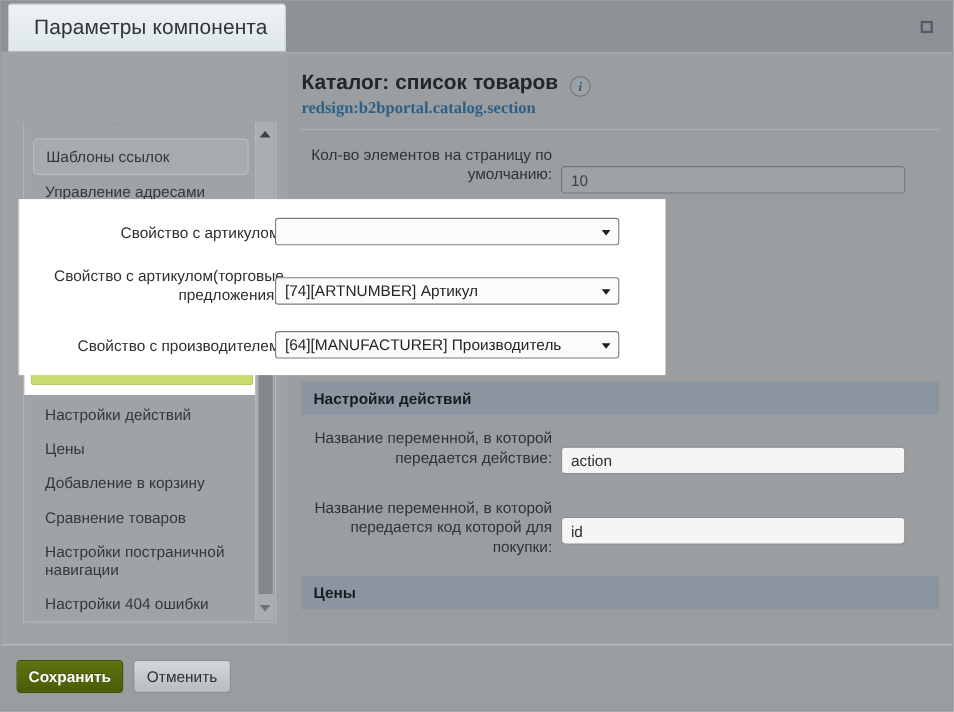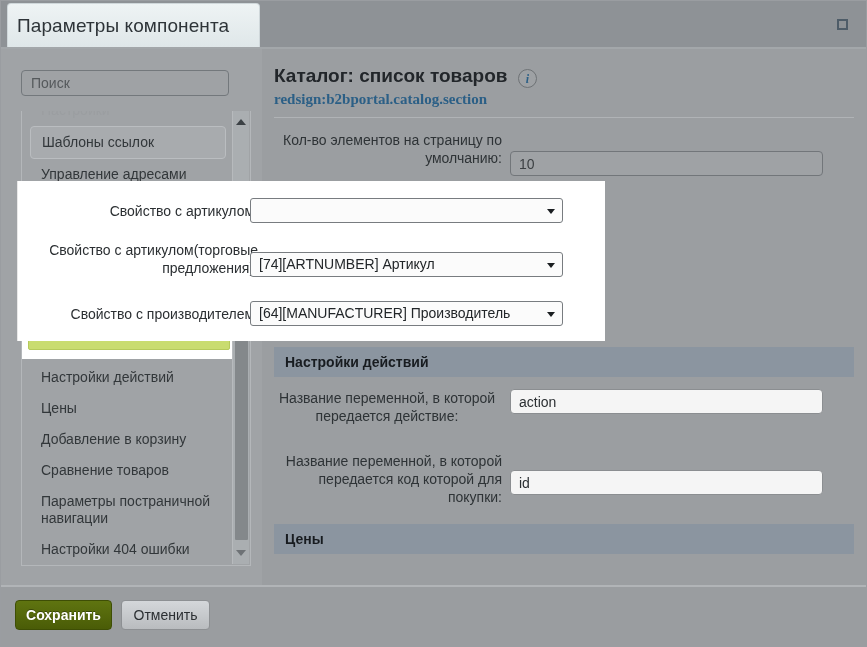--- a/index.html
+++ b/index.html
@@ -45,21 +45,21 @@
     height: 44px;
     background: linear-gradient(#eef3f4, #dfe7e9);
     border-top-left-radius: 4px;
     border-top-right-radius: 4px;
     border: 1px solid #cfd7da;
     border-bottom: none;
     box-sizing: border-box;
   }
   .tab-active-label {
     position: absolute;
-    left: 9px;
+    left: 23px;
     top: 11px;
     font-size: 19px;
     color: #2e3438;
     letter-spacing: 0.1px;
     white-space: nowrap;
     text-align: right;
   }
   .restore-btn {
     position: absolute;
     right: 18px;
@@ -424,23 +424,20 @@
       <div class="tab-active">
         <div class="tab-active-label">Параметры компонента</div>
       </div>
       <div class="restore-btn"></div>
     </div>
     <div class="title-underline"></div>
 
     <div class="content">
 
       <div class="sidebar">
-        <div class="search-wrap">
-          <input class="search-input" type="text" placeholder="Поиск" style="">
-        </div>
 
         <div class="navbox">
           <div class="navlist">
 
             <div class="nav-item ghost">
               <span>Настройки</span>
             </div>
 
             <div class="nav-item boxed">
               <span>Шаблоны ссылок</span>
@@ -474,21 +471,21 @@
 
             <div class="nav-item">
               <span>Добавление в корзину</span>
             </div>
 
             <div class="nav-item">
               <span>Сравнение товаров</span>
             </div>
 
             <div class="nav-item">
-              <span>Параметры постраничной навигации</span>
+              <span>Настройки постраничной навигации</span>
             </div>
 
             <div class="nav-item">
               <span>Настройки 404 ошибки</span>
             </div>
 
             <div class="nav-item">
               
             </div>
 
@@ -515,22 +512,22 @@
           <div class="fctl" style="top:20px;">
             <input class="tinput" type="text" value="10" style="">
           </div>
         </div>
 
         <div class="sect-bar" style="top:298px;">
           <span>Настройки действий</span>
         </div>
 
         <div class="form-row" style="top:340px;">
-          <div class="flabel" style="top:0;text-align:center;">Название переменной, в которой передается действие:</div>
-          <div class="fctl" style="top:0;">
+          <div class="flabel" style="top:0;">Название переменной, в которой передается действие:</div>
+          <div class="fctl" style="top:17px;">
             <input class="tinput light" type="text" value="action" style="">
           </div>
         </div>
 
         <div class="form-row" style="top:403px;">
           <div class="flabel" style="top:0;">Название переменной, в которой передается код которой для покупки:</div>
           <div class="fctl" style="top:18px;">
             <input class="tinput light" type="text" value="id" style="">
           </div>
         </div>

